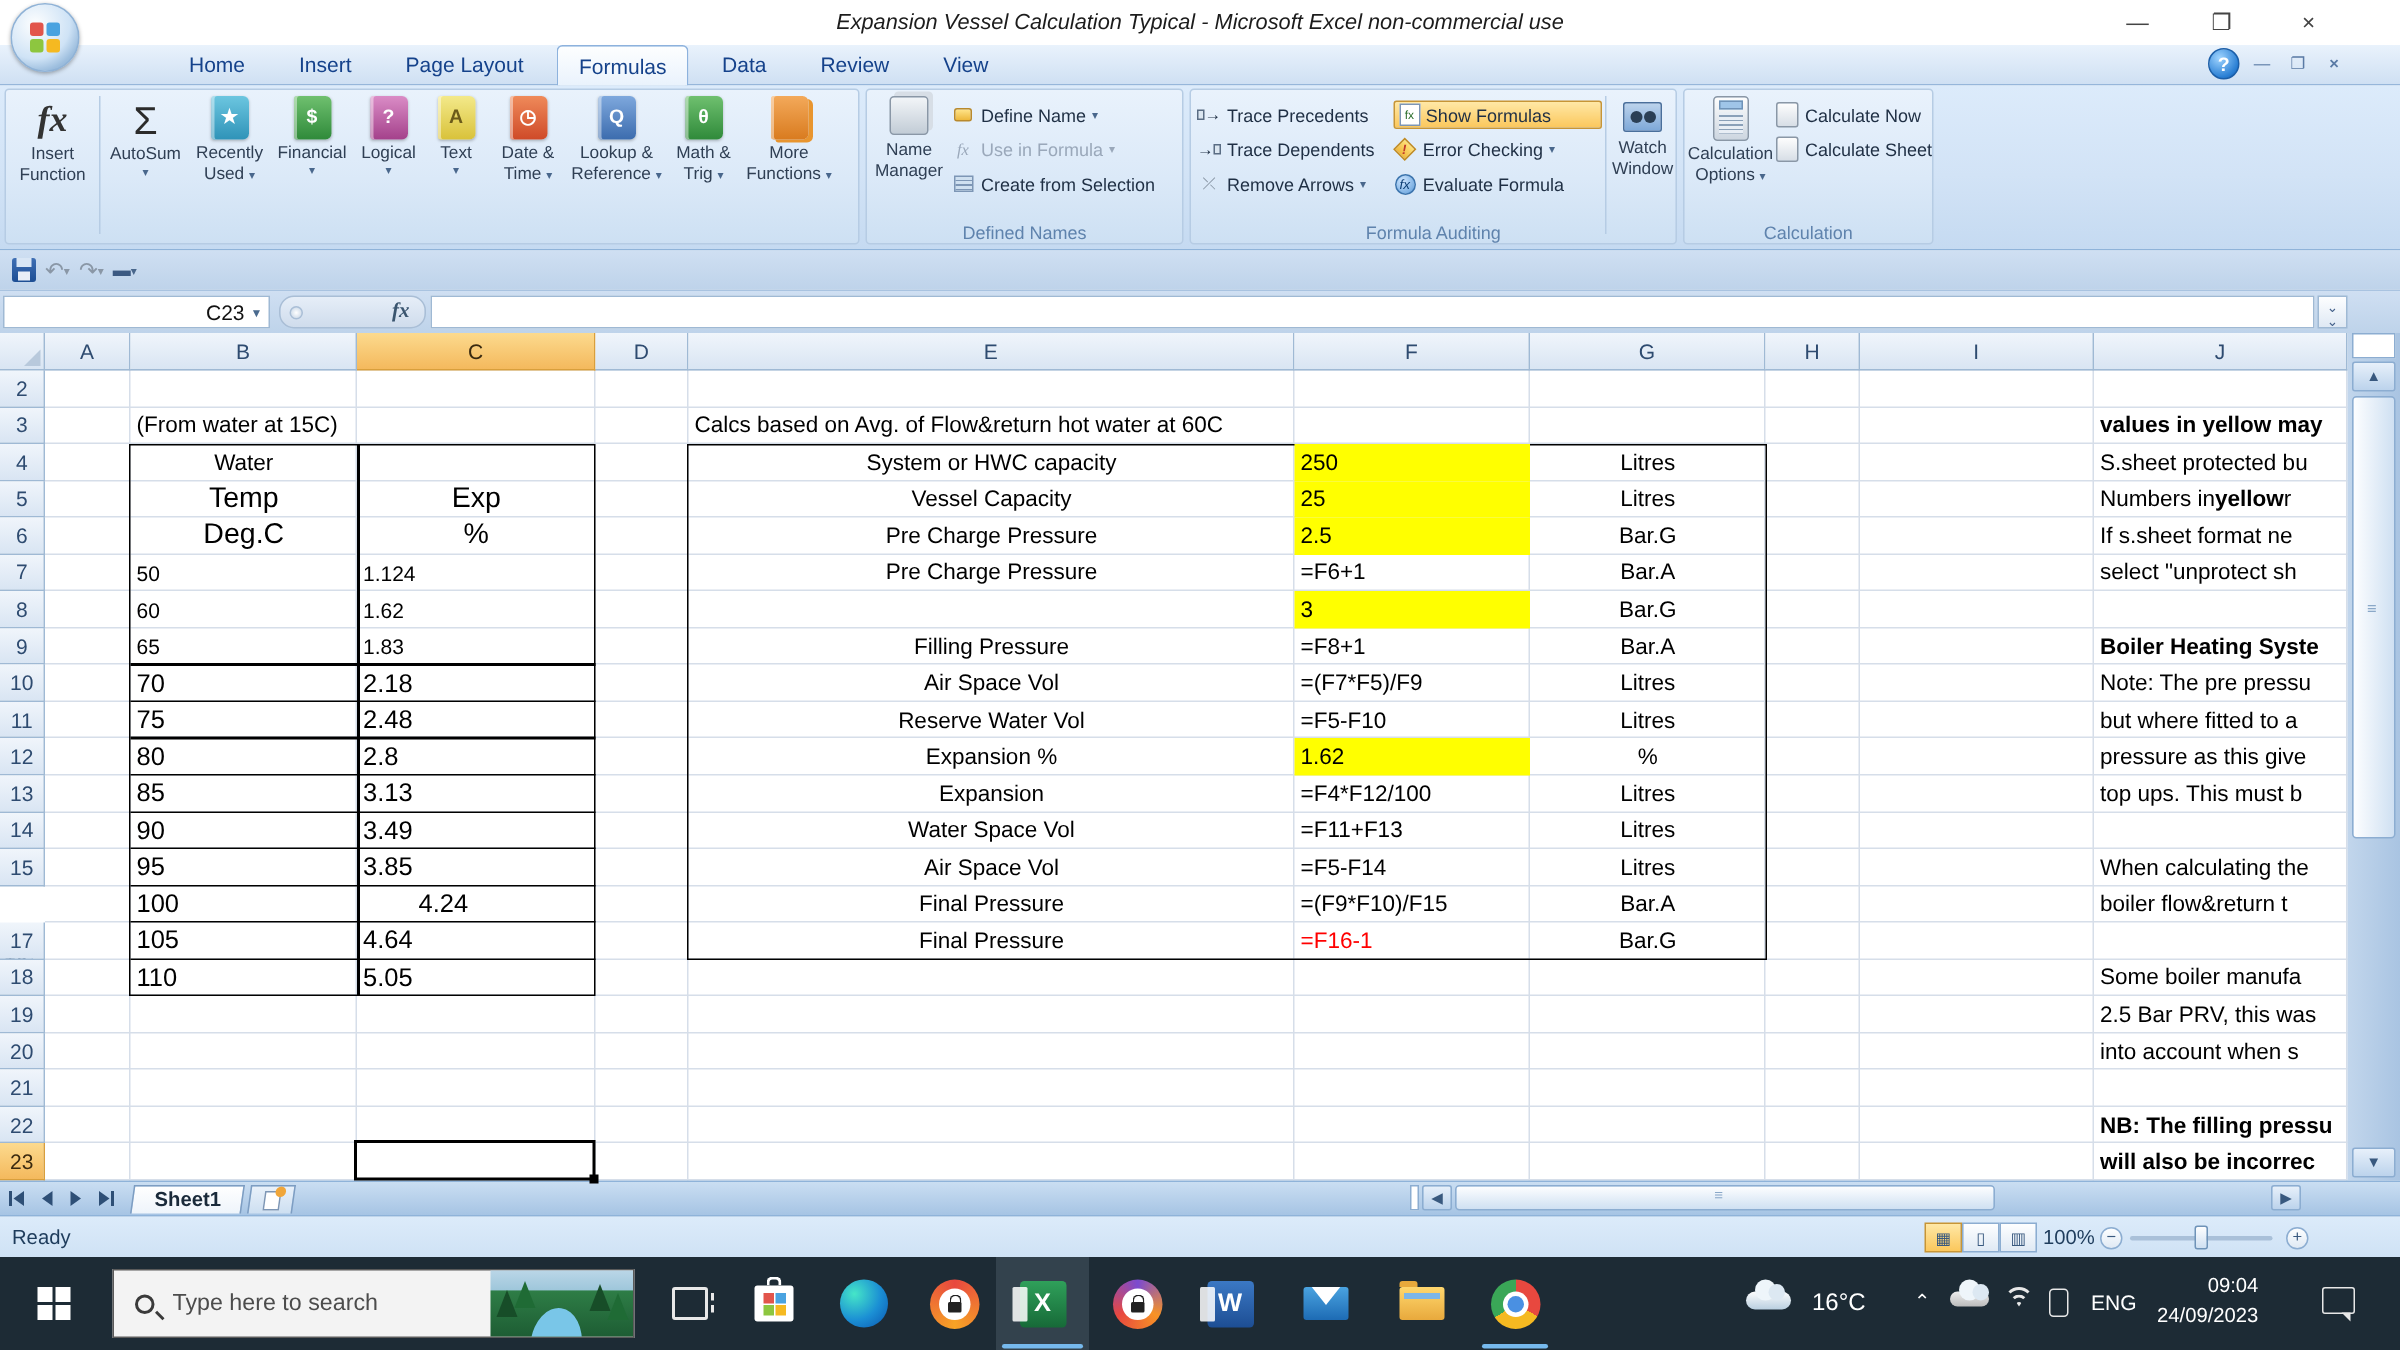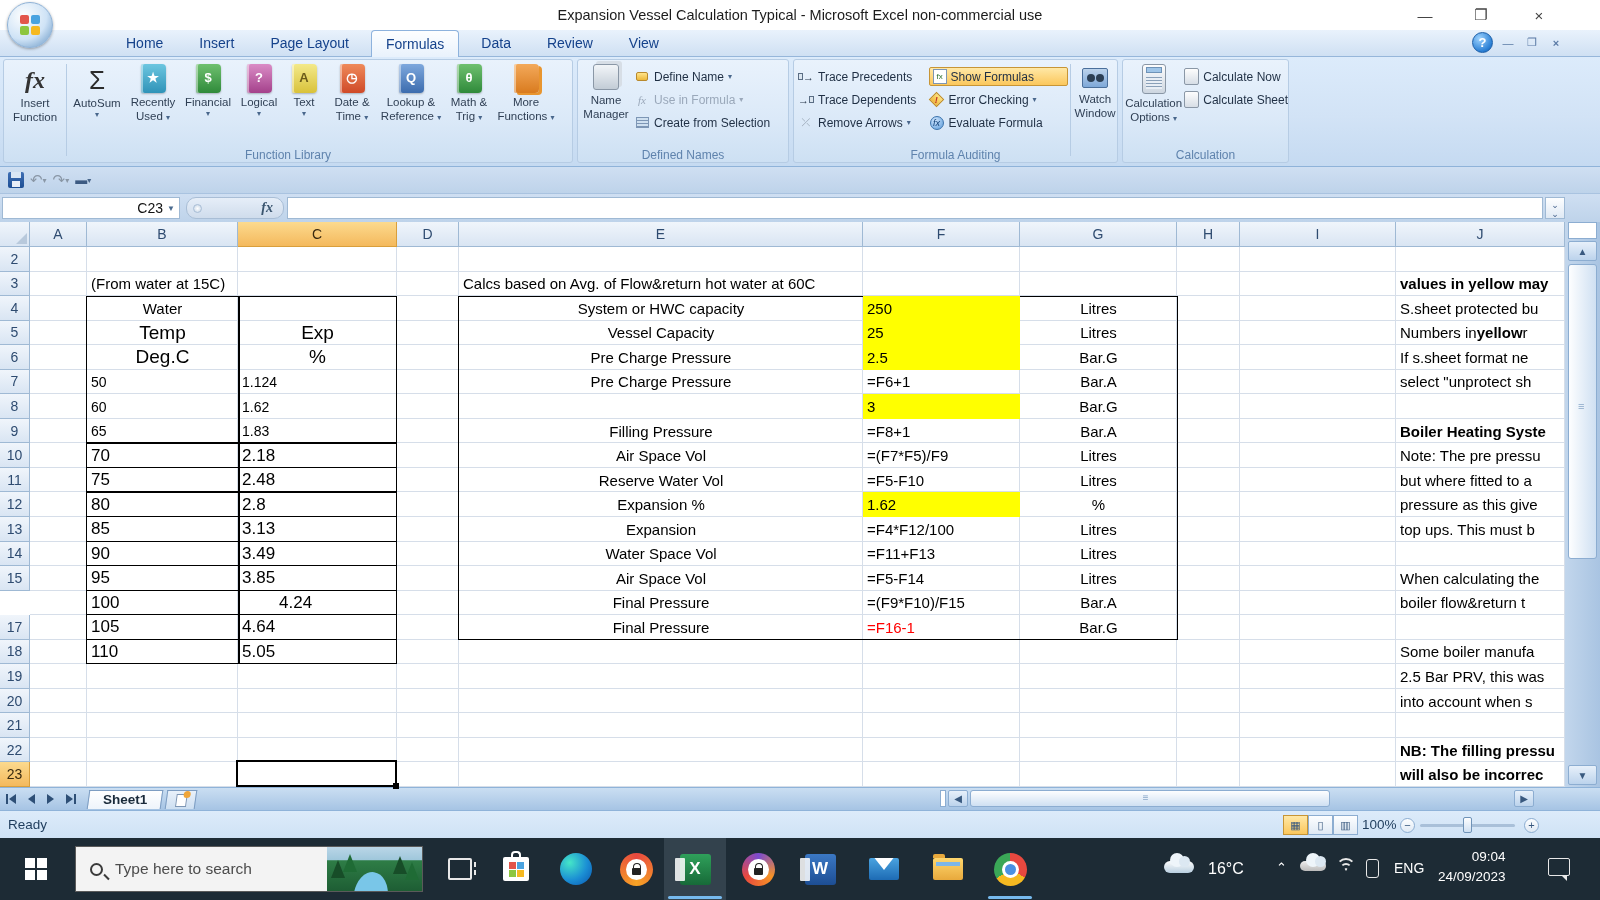--- a/index.html
+++ b/index.html
@@ -1,21 +1,21 @@
 <!DOCTYPE html>
 <html><head>
 <meta charset="utf-8">
 <style>
   *{margin:0;padding:0;box-sizing:border-box;}
   html,body{width:1600px;height:900px;overflow:hidden;}
   body{font-family:"Liberation Sans",sans-serif;position:relative;background:#fff;}
   .abs{position:absolute;}
   
   #titlebar{left:0;top:0;width:1600px;height:30px;background:#ffffff;}
-  #title{width:100%;text-align:center;line-height:30px;font-size:14.5px;color:#1c1c1c;}
+  #title{width:100%;text-align:center;line-height:30px;font-size:14.5px;color:#1c1c1c;font-style:italic;}
   .winbtn{top:0;width:46px;height:30px;display:flex;align-items:center;justify-content:center;color:#444;font-size:15px;}
   
   #tabrow{left:0;top:30px;width:1600px;height:27px;background:linear-gradient(#e9f2fc,#cfe0f3);border-bottom:1px solid #96b6da;}
   #orb{left:7px;top:2px;width:46px;height:46px;border-radius:50%;background:radial-gradient(circle at 35% 30%,#fdfefe,#cfe3f6 55%,#9dbede 75%,#7ea7cf);border:1px solid #8fb2d6;box-shadow:0 1px 3px rgba(0,0,0,.35);z-index:30;display:flex;align-items:center;justify-content:center;}
   .orbgrid{width:20px;height:20px;display:grid;grid-template-columns:9px 9px;grid-template-rows:9px 9px;gap:2px;}
   .orbgrid i{border-radius:2px;}
   #tabs{left:112px;top:30px;height:27px;display:flex;gap:8px;}
   .tab{padding:0 14px;font-size:14px;color:#15428b;line-height:26px;}
   .tab.active{background:linear-gradient(#fdfeff,#e9f2fc);border:1px solid #8db2dd;border-bottom:none;border-radius:4px 4px 0 0;z-index:5;}
   .ribwin{top:33px;width:20px;height:19px;font-size:11px;color:#5a7aa5;display:flex;align-items:center;justify-content:center;}
@@ -204,21 +204,20 @@
         <span class="book" style="background:linear-gradient(#6fc06f,#2f8a3a);">θ</span>
         <span>Math &amp;</span>
           <span><span>Trig</span> <span class="dd">▾</span></span>
       </div>
       <div class="bigbtn" style="width:62px;">
         <span class="book" style="background:linear-gradient(#f3a95a,#d97b1f);box-shadow:3px 2px 0 #e8952f, inset 2px 0 0 rgba(255,255,255,.45);"></span>
         <span>More</span>
           <span><span>Functions</span> <span class="dd">▾</span></span>
       </div>
     </div>
-    <div class="rglabel">Function Library</div>
   </div>
 
   <div class="abs rgroup" style="left:577px;width:212px;">
     <div style="display:flex;">
       <div class="bigbtn" style="width:56px;">
         <span style="width:26px;height:26px;background:linear-gradient(#f2f5f8,#c2ccd6);border:1px solid #8a97a6;border-radius:3px;box-shadow:3px -3px 0 #d7dee6;margin-bottom:3px;"></span>
         <span>Name</span>
           <span>Manager</span>
       </div>
       <div class="row3">

